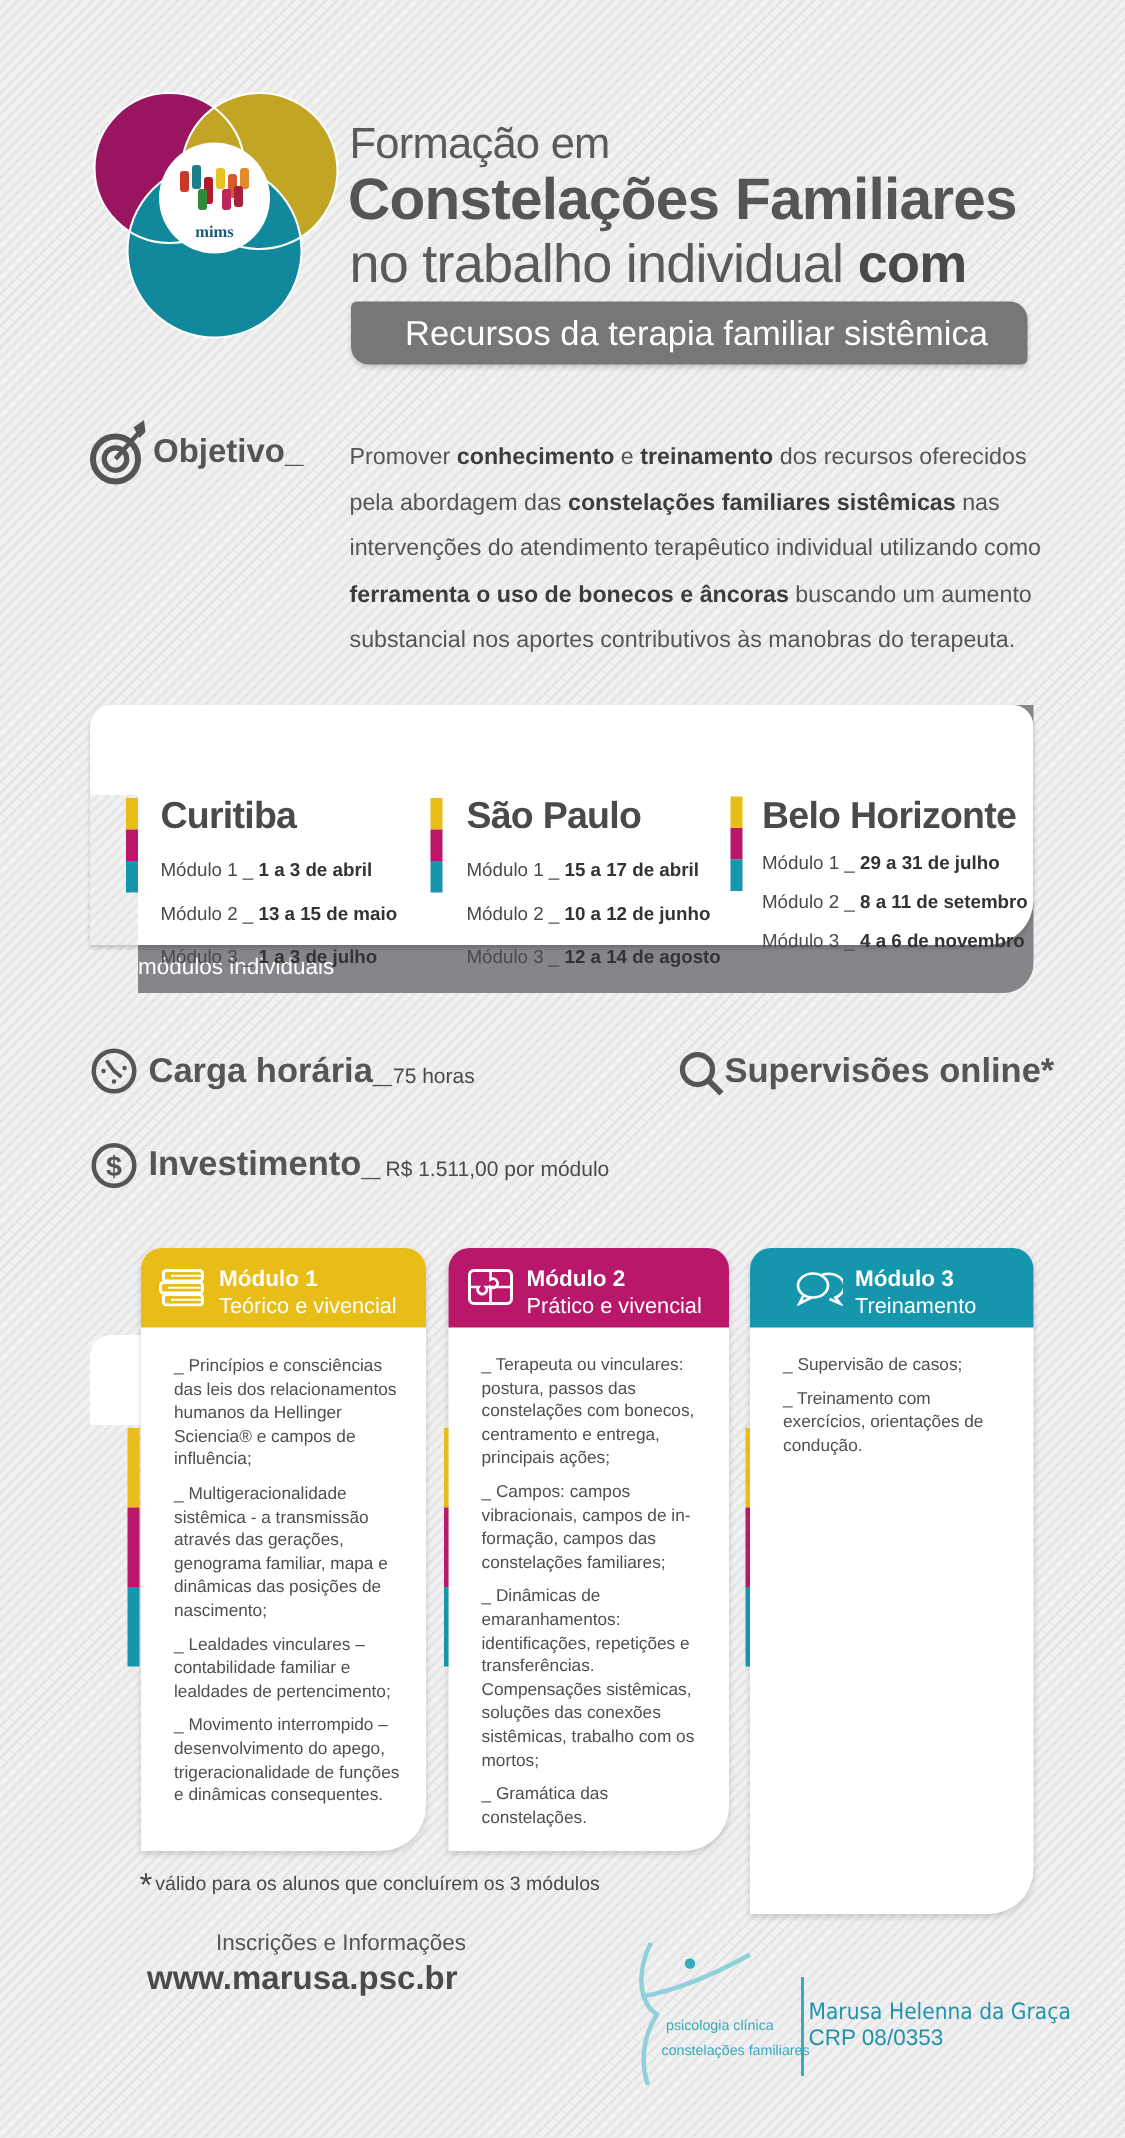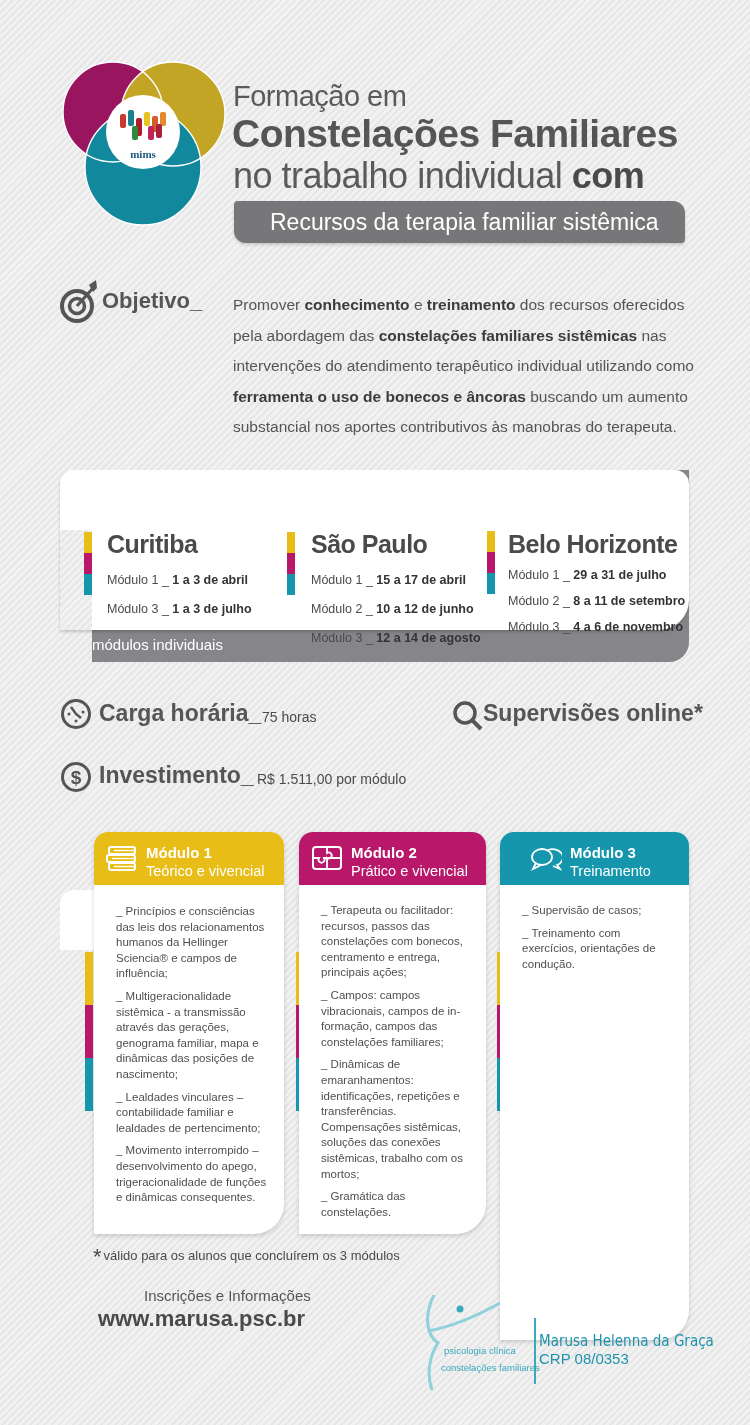--- a/index.html
+++ b/index.html
@@ -139,20 +139,21 @@
 <div class="colorbar cb-m abs" style="left:287px;top:553px;height:21px;"></div>
 <div class="colorbar cb-t abs" style="left:287px;top:574px;height:21px;"></div>
 
 <div class="colorbar cb-y abs" style="left:487px;top:531px;height:21px;"></div>
 <div class="colorbar cb-m abs" style="left:487px;top:552px;height:21px;"></div>
 <div class="colorbar cb-t abs" style="left:487px;top:573px;height:21px;"></div>
 
 <div class="city-col" style="left:107px;">
   <div class="city-name">Curitiba</div>
   <div class="city-row"><span>Módulo 1 _ </span><b>1 a 3 de abril</b></div>
+  <div class="city-row"><span>Módulo 2 _ </span><b>13 a 15 de maio</b></div>
   <div class="city-row"><span>Módulo 3 _ </span><b>1 a 3 de julho</b></div>
 </div>
 <div class="city-col" style="left:311px;">
   <div class="city-name">São Paulo</div>
   <div class="city-row"><span>Módulo 1 _ </span><b>15 a 17 de abril</b></div>
   <div class="city-row"><span>Módulo 2 _ </span><b>10 a 12 de junho</b></div>
   <div class="city-row"><span>Módulo 3 _ </span><b>12 a 14 de agosto</b></div>
 </div>
 <div class="city-col" style="left:508px;">
   <div class="city-name">Belo Horizonte</div>
@@ -213,31 +214,31 @@
 <div class="mod-card" style="left:299px;width:187px;height:402px;">
   <div class="mod-head" style="background:#b8176a;">
     <svg class="mh-icon" viewBox="0 0 32 26">
       <rect x="2" y="2" width="28" height="22" rx="3" fill="none" stroke="#fff" stroke-width="2"></rect>
       <path d="M16 2 V8 a3 3 0 1 1 0 5 V24 M2 13 H8 a3 3 0 1 0 5 0 H30" fill="none" stroke="#fff" stroke-width="1.8"></path>
     </svg>
     <div class="mh-title">Módulo 2</div>
     <div class="mh-sub">Prático e vivencial</div>
   </div>
   <div class="mod-body">
-    <p>_ Terapeuta ou facilitador: recursos, passos das constelações com bonecos, centramento e entrega, principais ações;</p>
+    <p>_ Terapeuta ou vinculares: postura, passos das constelações com bonecos, centramento e entrega, principais ações;</p>
     <p>_ Campos: campos vibracionais, campos de in-formação, campos das constelações familiares;</p>
     <p>_ Dinâmicas de emaranhamentos: identificações, repetições e transferências. Compensações sistêmicas, soluções das conexões sistêmicas, trabalho com os mortos;</p>
     <p>_ Gramática das constelações.</p>
   </div>
 </div>
 <div class="colorbar cb-y abs" style="left:296px;top:952px;width:3px;height:53px;"></div>
 <div class="colorbar cb-m abs" style="left:296px;top:1005px;width:3px;height:53px;"></div>
 <div class="colorbar cb-t abs" style="left:296px;top:1058px;width:3px;height:53px;"></div>
 
-<div class="mod-card" style="left:500px;width:189px;height:508px;">
+<div class="mod-card" style="left:500px;width:189px;height:444px;">
   <div class="mod-head" style="background:#1596ad;">
     <svg class="mh-icon" style="left:30px;" viewBox="0 0 32 26">
       <ellipse cx="12" cy="12" rx="10" ry="8" fill="none" stroke="#fff" stroke-width="1.8"></ellipse>
       <path d="M6 18 L3 24 L11 20" fill="none" stroke="#fff" stroke-width="1.8"></path>
       <path d="M18 5 a10 8 0 0 1 9 15 L30 24 L23 21" fill="none" stroke="#fff" stroke-width="1.8"></path>
     </svg>
     <div class="mh-title" style="left:70px;">Módulo 3</div>
     <div class="mh-sub" style="left:70px;">Treinamento</div>
   </div>
   <div class="mod-body" style="">

